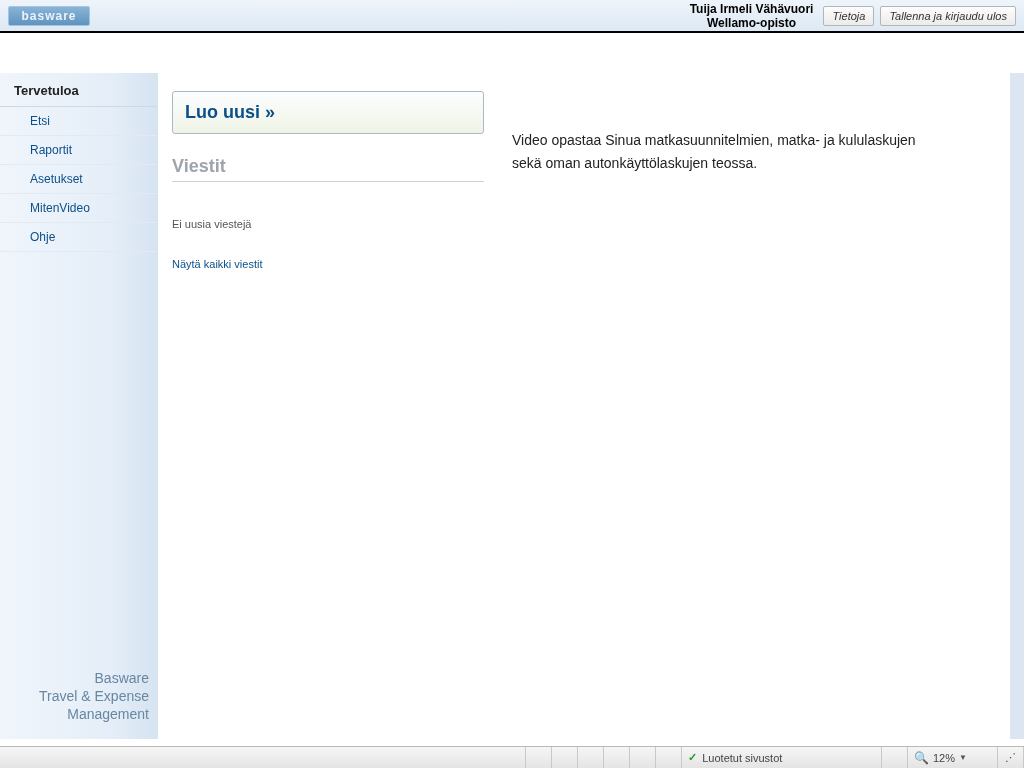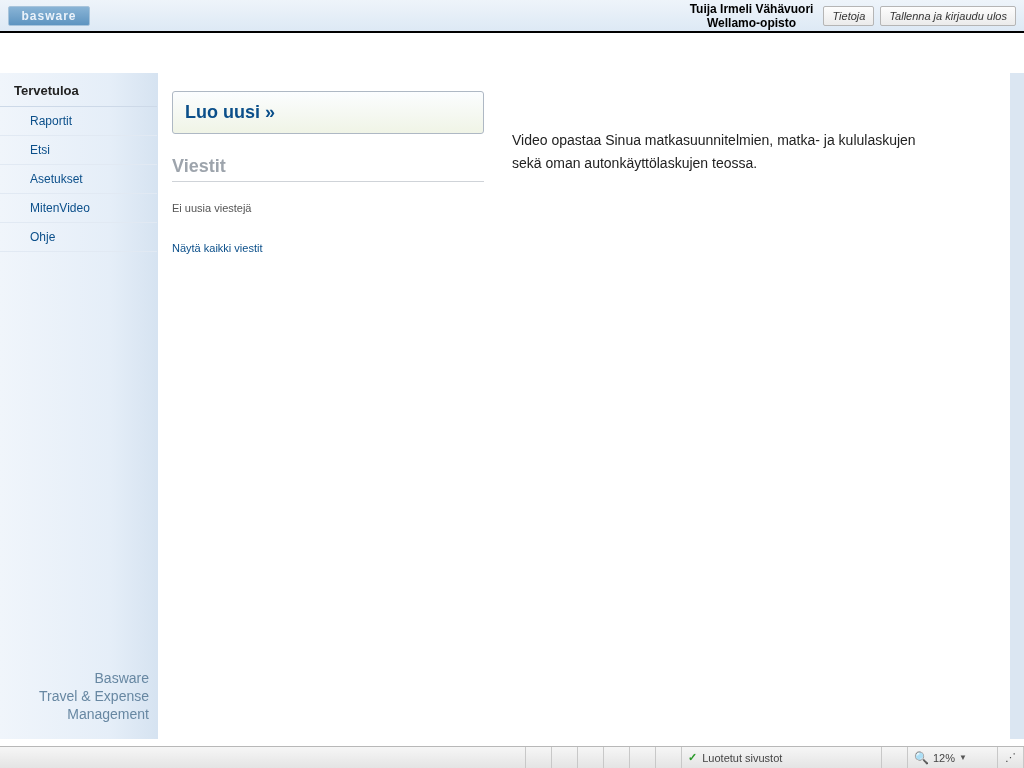--- a/index.html
+++ b/index.html
@@ -98,21 +98,21 @@
     font-weight: bold;
     color: #9da4ac;
     margin-top: 22px;
     padding-bottom: 4px;
     border-bottom: 1px solid #cfd3d8;
     width: 312px;
   }
   .empty-msg {
     font-size: 11px;
     color: #555;
-    margin-top: 20px;
+    margin-top: 36px;
   }
   .show-all {
     font-size: 11px;
     color: #0b4f8a;
     margin-top: 28px;
     cursor: pointer;
   }
   .col-right {
     flex: 1;
     padding-left: 20px;
@@ -167,24 +167,24 @@
       <button class="top-btn">Tietoja</button>
       <button class="top-btn">Tallenna ja kirjaudu ulos</button>
     </div>
   </div>
 
   <div class="body">
     <div class="sidebar">
       <div class="sidebar-heading">Tervetuloa</div>
       <ul class="nav">
         <li>
+          <span>Etsi</span>
+        </li>
+        <li>
           <span>Raportit</span>
-        </li>
-        <li>
-          <span>Etsi</span>
         </li>
         <li>
           <span>Asetukset</span>
         </li>
         <li>
           <span>MitenVideo</span>
         </li>
         <li>
           <span>Ohje</span>
         </li>

